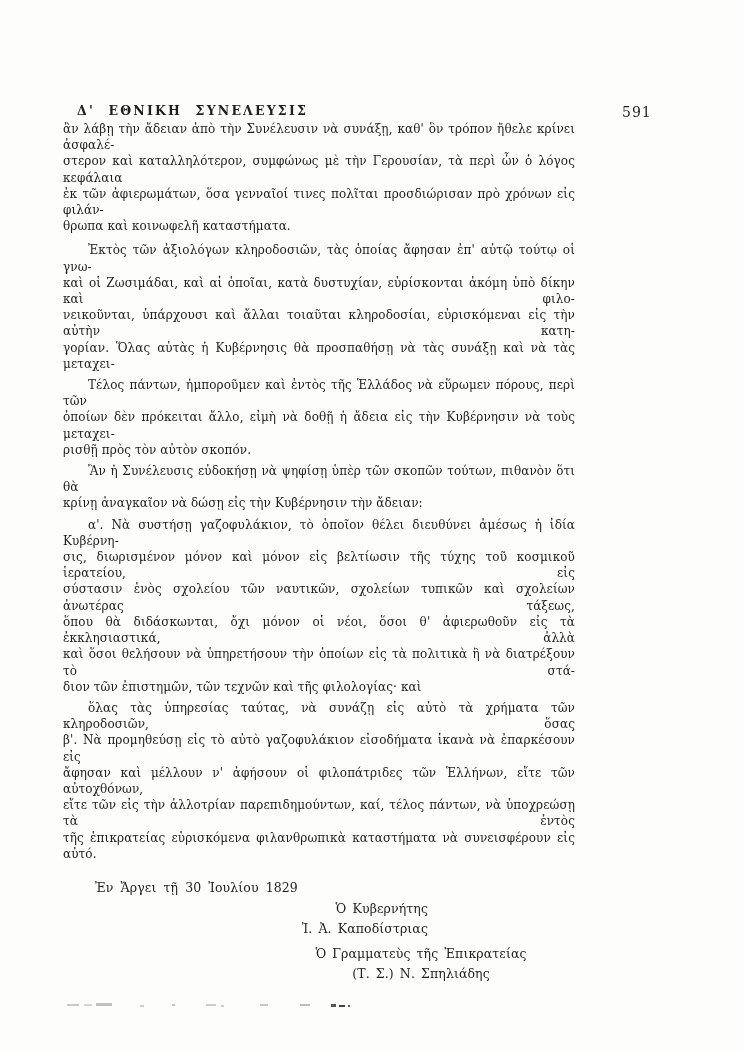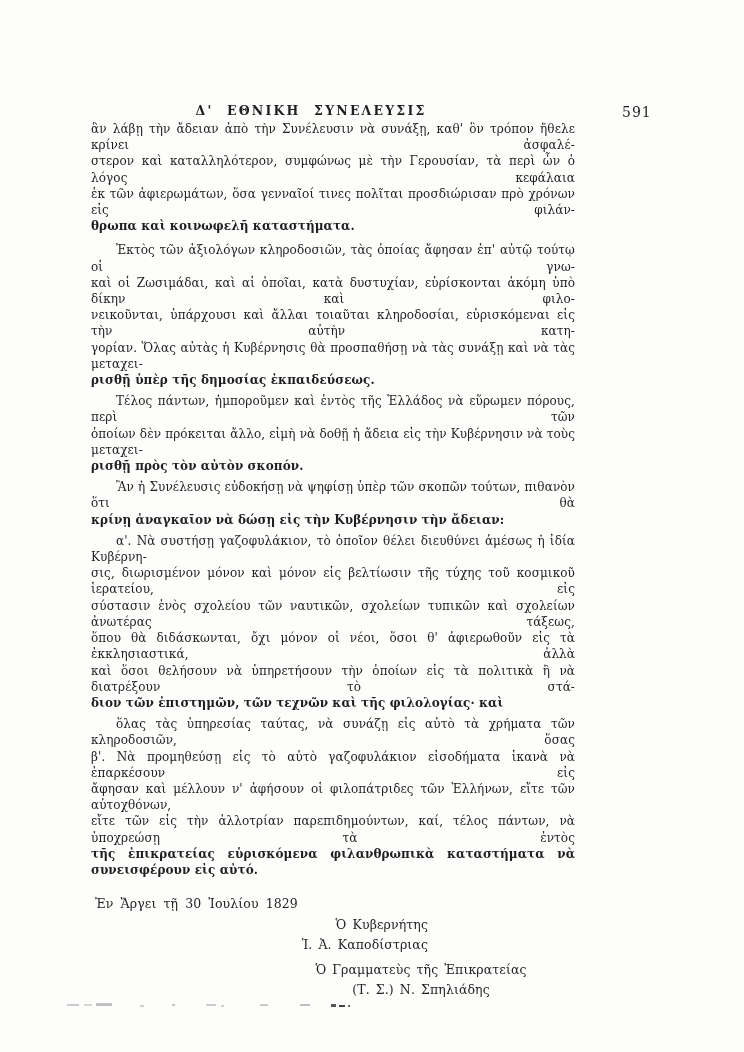--- a/index.html
+++ b/index.html
@@ -8,24 +8,23 @@
     width: 744px;
     height: 1052px;
     margin: 0 auto;
     background: #fdfdfc;
     overflow: hidden;
     font-family: "DejaVu Serif", "Liberation Serif", serif;
     color: #1f1f1f;
   }
   .page-header-title {
     position: absolute;
-    left: 45px;
+    left: 67px;
     top: 103px;
     width: 512px;
-    text-align: center;
     transform: translateX(10px);
     font-size: 12.5px;
     font-weight: 700;
     letter-spacing: 2.2px;
     word-spacing: 7px;
     white-space: nowrap;
   }
   .page-number {
     position: absolute;
     left: 622px;
@@ -35,22 +34,22 @@
   }
   .doc-body {
     position: absolute;
     left: 63px;
     top: 121px;
     width: 512px;
     font-size: 12px;
     line-height: 16.2px;
     letter-spacing: 0.1px;
   }
-  .line { text-align: justify; text-align-last: justify; margin-left: 28px; }
-  .line.last { text-align-last: left; font-weight: bold; }
+  .line { text-align: justify; text-align-last: justify; }
+  .line.last { text-align-last: left; }
   .para.indented .line:first-child { text-indent: 25px; }
   .para { margin-top: 5px; }
   .para:first-child { margin-top: 0; }
   .para:nth-child(2) { margin-top: 8px; }
   .dateline {
     margin-top: 18px;
     text-indent: 32px;
     font-size: 12.5px;
     word-spacing: 3px;
   }
@@ -74,21 +73,20 @@
         <div class="line">ἂν λάβῃ τὴν ἄδειαν ἀπὸ τὴν Συνέλευσιν νὰ συνάξῃ, καθ' ὃν τρόπον ἤθελε κρίνει ἀσφαλέ-</div>
         <div class="line">στερον καὶ καταλληλότερον, συμφώνως μὲ τὴν Γερουσίαν, τὰ περὶ ὧν ὁ λόγος κεφάλαια</div>
         <div class="line">ἐκ τῶν ἀφιερωμάτων, ὅσα γενναῖοί τινες πολῖται προσδιώρισαν πρὸ χρόνων εἰς φιλάν-</div>
         <div class="line last">θρωπα καὶ κοινωφελῆ καταστήματα.</div>
       </div>
       <div class="para indented">
         <div class="line">Ἐκτὸς τῶν ἀξιολόγων κληροδοσιῶν, τὰς ὁποίας ἄφησαν ἐπ' αὐτῷ τούτῳ οἱ γνω-</div>
         <div class="line">καὶ οἱ Ζωσιμάδαι, καὶ αἱ ὁποῖαι, κατὰ δυστυχίαν, εὑρίσκονται ἀκόμη ὑπὸ δίκην καὶ φιλο-</div>
         <div class="line">νεικοῦνται, ὑπάρχουσι καὶ ἄλλαι τοιαῦται κληροδοσίαι, εὑρισκόμεναι εἰς τὴν αὐτὴν κατη-</div>
         <div class="line">γορίαν. Ὅλας αὐτὰς ἡ Κυβέρνησις θὰ προσπαθήσῃ νὰ τὰς συνάξῃ καὶ νὰ τὰς μεταχει-</div>
-        <div class="line last">ρισθῇ ὑπὲρ τῆς δημοσίας ἐκπαιδεύσεως.</div>
       </div>
       <div class="para indented">
         <div class="line">Τέλος πάντων, ἠμποροῦμεν καὶ ἐντὸς τῆς Ἑλλάδος νὰ εὕρωμεν πόρους, περὶ τῶν</div>
         <div class="line">ὁποίων δὲν πρόκειται ἄλλο, εἰμὴ νὰ δοθῇ ἡ ἄδεια εἰς τὴν Κυβέρνησιν νὰ τοὺς μεταχει-</div>
         <div class="line last">ρισθῇ πρὸς τὸν αὐτὸν σκοπόν.</div>
       </div>
       <div class="para indented">
         <div class="line">Ἂν ἡ Συνέλευσις εὐδοκήσῃ νὰ ψηφίσῃ ὑπὲρ τῶν σκοπῶν τούτων, πιθανὸν ὅτι θὰ</div>
         <div class="line last">κρίνῃ ἀναγκαῖον νὰ δώσῃ εἰς τὴν Κυβέρνησιν τὴν ἄδειαν:</div>
       </div>

